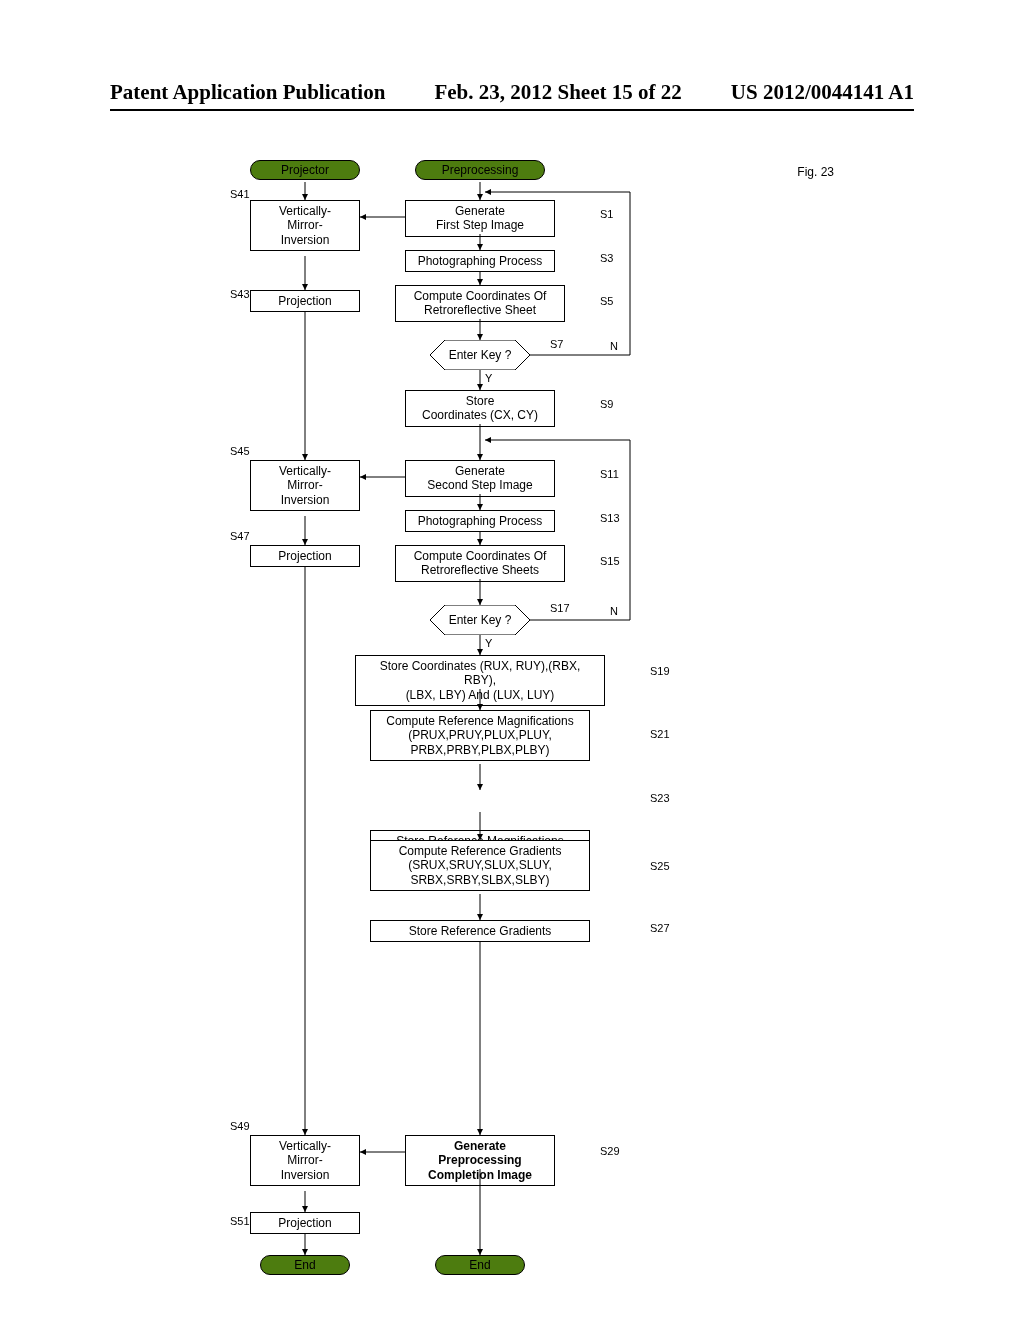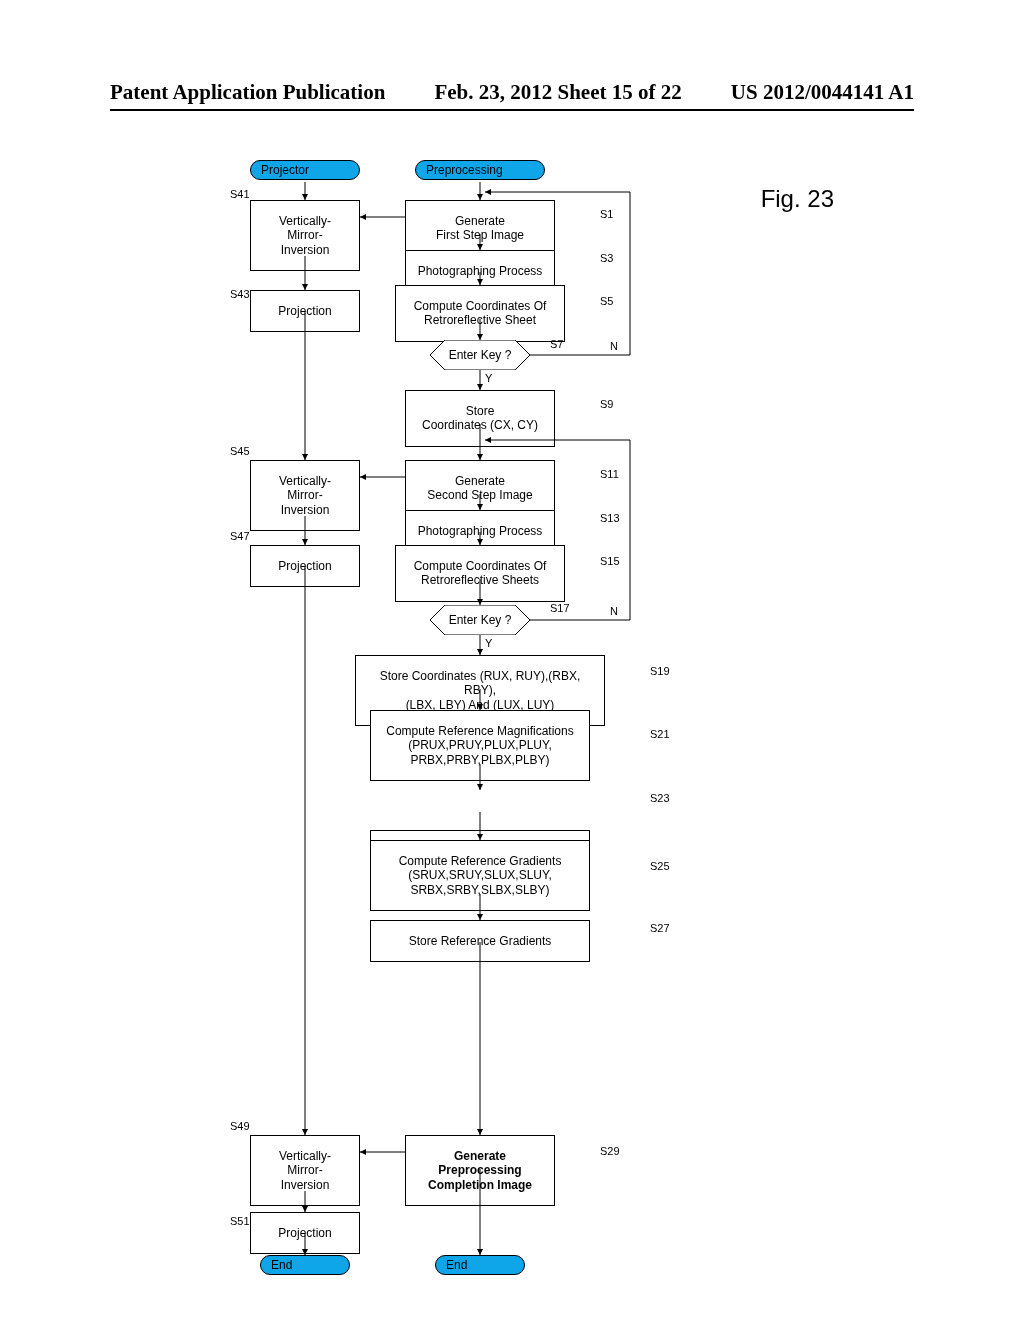--- a/index.html
+++ b/index.html
@@ -30,40 +30,39 @@
     left: 230px;
     width: 550px;
     font-family: Arial, sans-serif;
     font-size: 12px;
   }
   .fig-label {
     position: absolute;
     top: 165px;
     right: 190px;
     font-family: Arial, sans-serif;
-    font-size: 24px;
+    font-size: 12px;
     font-weight: normal;
-    margin-top: 20px;
   }
   .box {
     position: absolute;
     border: 1px solid #000;
     text-align: center;
-    padding: 13px 6px;
+    padding: 3px 6px;
     line-height: 1.2;
     background: #fff;
     box-sizing: border-box;
   }
   .terminator {
     position: absolute;
     border: 1px solid #000;
     border-radius: 12px;
-    text-align: left;
+    text-align: center;
     padding: 2px 10px;
-    background: #0ea5e9;
+    background: #4d7c0f;
     box-sizing: border-box;
   }
   .decision {
     position: absolute;
     width: 120px;
     height: 30px;
     text-align: center;
     line-height: 30px;
   }
   .decision svg {

